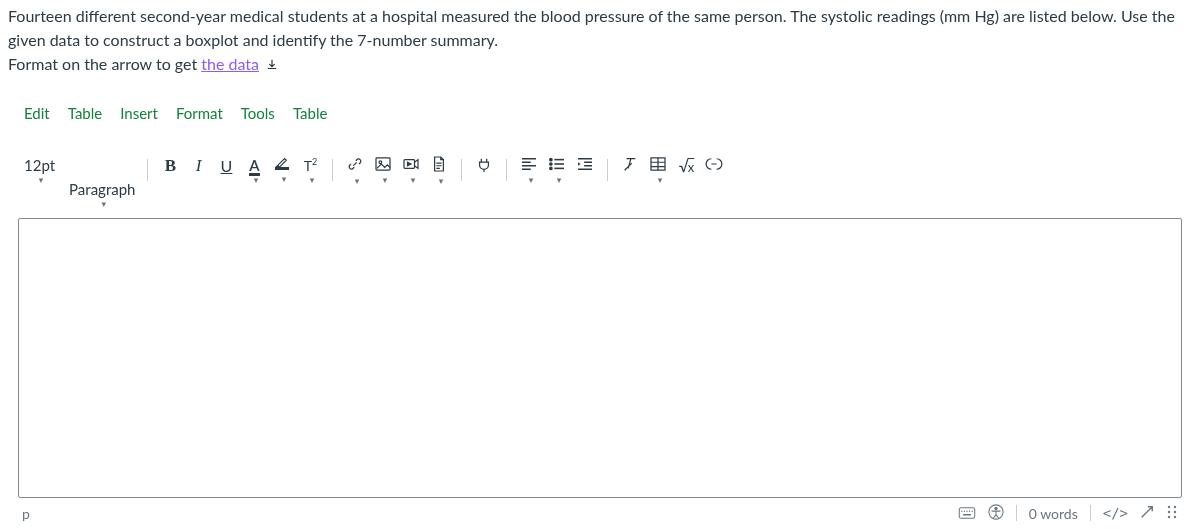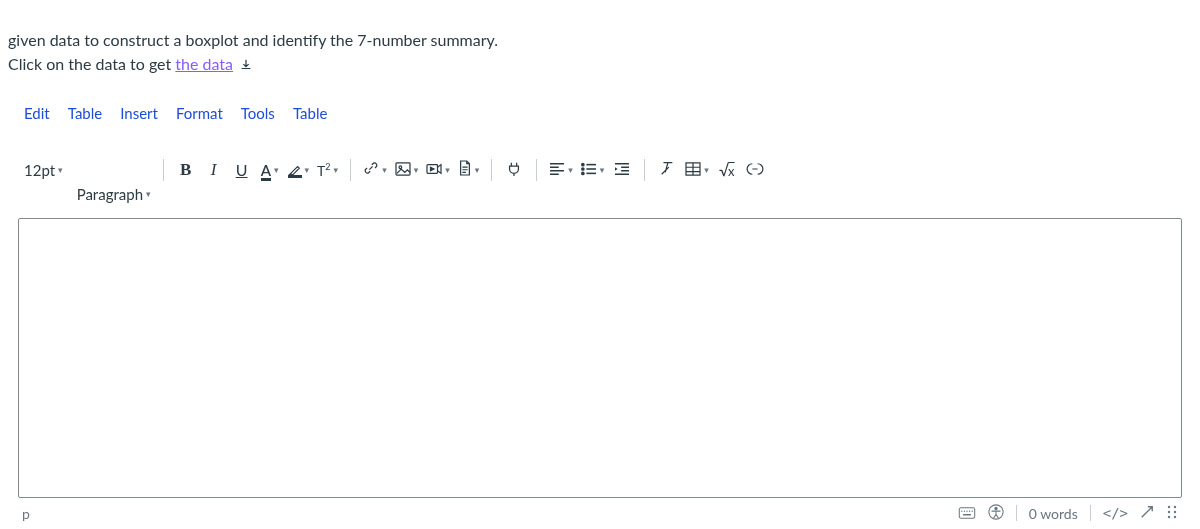--- a/index.html
+++ b/index.html
@@ -25,41 +25,42 @@
   }
   .editor-wrapper {
     margin-top: 22px;
     padding: 0 10px;
   }
   .menubar {
     display: flex;
     gap: 18px;
     padding: 4px 6px 10px 6px;
     font-size: 15px;
-    color: #1d4ed8;
+    color: #15803d;
   }
   .menubar span { cursor: pointer; }
   .toolbar {
     display: flex;
     align-items: center;
     gap: 0;
     padding: 0 2px 10px 2px;
     flex-wrap: wrap;
   }
   .tb-btn {
     display: inline-flex;
     align-items: center;
-    justify-content: center;
+    justify-content: space-between;
     min-width: 28px;
     height: 28px;
     padding: 0 4px;
     cursor: pointer;
     color: #2d3b45;
     border-radius: 3px;
     font-size: 15px;
+    flex-direction: column;
   }
   .tb-sep {
     width: 1px;
     height: 22px;
     background: #c7cdd1;
     margin: 0 8px;
   }
   .chev {
     font-size: 9px;
     margin-left: 3px;
@@ -126,23 +127,23 @@
   .sqrt-glyph .overline {
     text-decoration: overline;
     font-size: 13px;
     margin-left: -1px;
   }
 </style>
 </head>
 <body>
 
 <div class="question-text">
-  <br>
+  <span>Fourteen different second-year medical students at a hospital measured the blood pressure of the same person. The systolic readings (mm Hg) are listed below. Use the</span><br>
   <span>given data to construct a boxplot and identify the 7-number summary.</span><br>
-  <span>Click on the data to get </span><a href="#">the data</a>
+  <span>Format on the arrow to get </span><a href="#">the data</a>
   <span class="download-icon">
     <svg width="14" height="14" viewBox="0 0 16 16" fill="none" stroke="#2d3b45" stroke-width="1.4">
       <path d="M8 2 L8 10 M5 7 L8 10 L11 7 M3 12 L13 12"></path>
     </svg>
   </span>
 </div>
 
 <div class="editor-wrapper">
 
   <div class="menubar">

